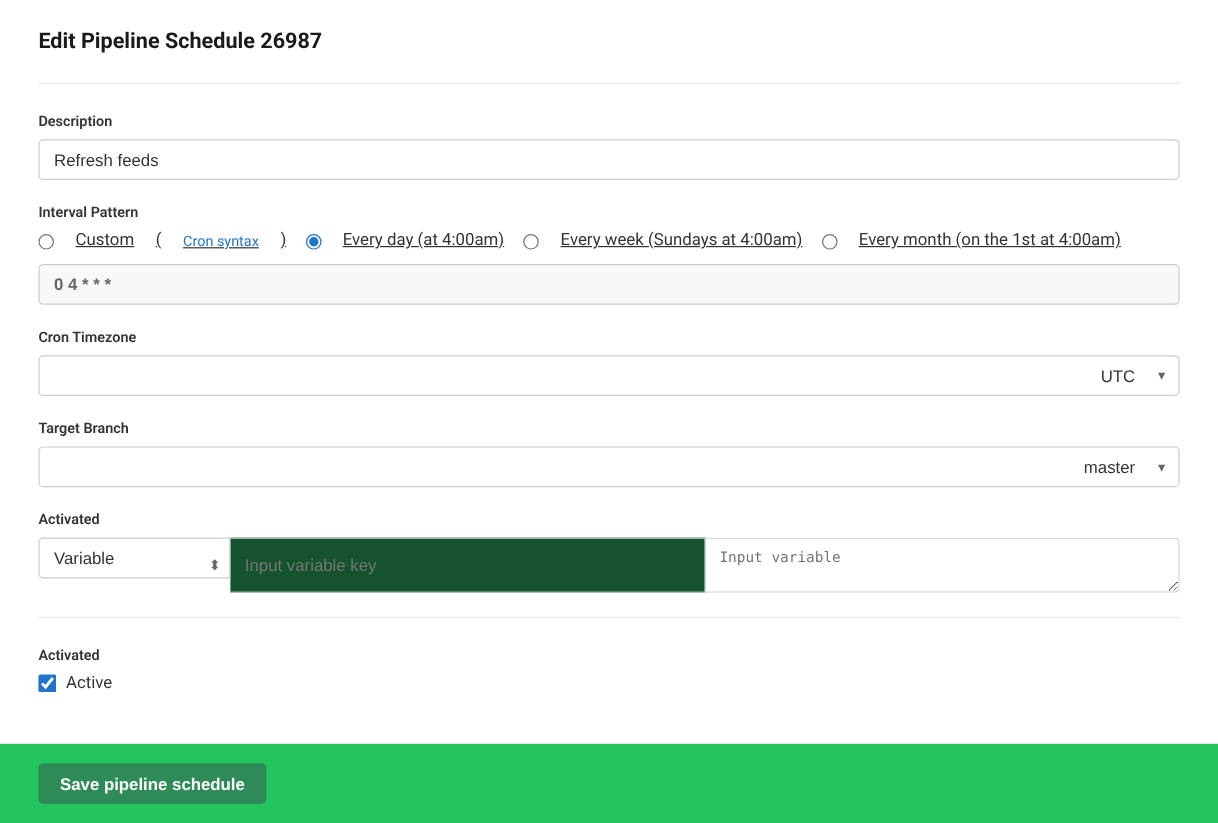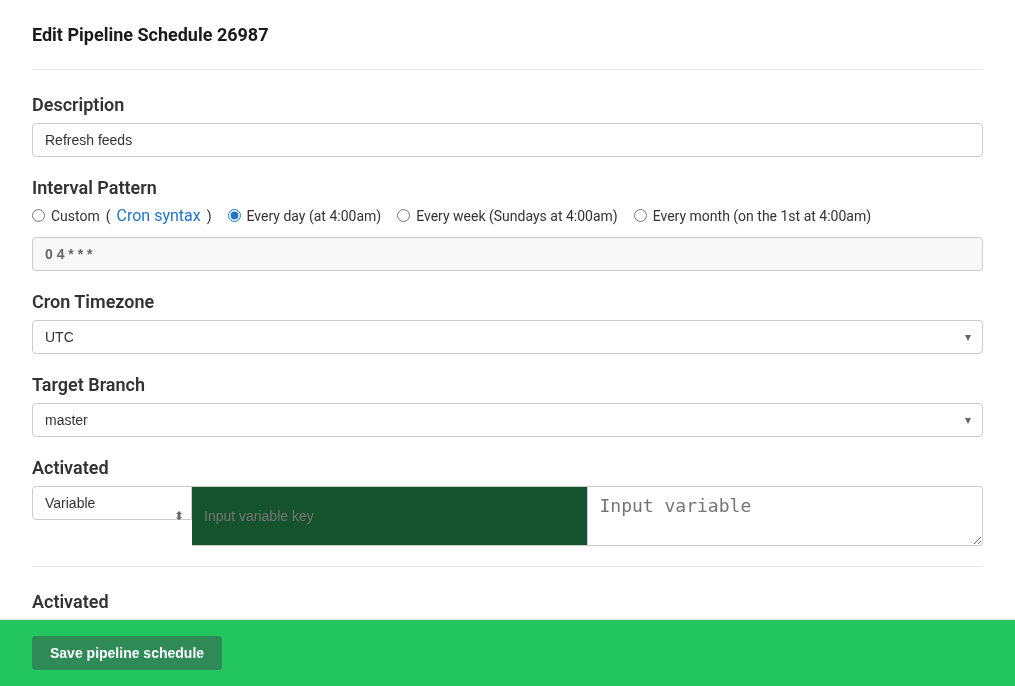--- a/index.html
+++ b/index.html
@@ -24,21 +24,21 @@
       border: none;
       border-top: 1px solid #e5e5e5;
       margin: 0 0 24px 0;
     }
     .form-group {
       margin-bottom: 20px;
     }
     .form-label {
       display: block;
       font-weight: 600;
-      font-size: 18px;
+      font-size: 12px;
       margin-bottom: 8px;
       color: #333;
     }
     .form-control {
       width: 100%;
       padding: 8px 12px;
       border: 1px solid #ccc;
       border-radius: 4px;
       font-size: 14px;
       color: #333;
@@ -52,50 +52,52 @@
     }
     .radio-group {
       display: flex;
       align-items: center;
       gap: 16px;
       flex-wrap: wrap;
       margin-bottom: 12px;
     }
     .radio-option {
       display: flex;
-      align-items: center;
-      gap: 6px;
-      cursor: pointer;
-      font-size: 14px;
+      align-items: flex-end;
+      gap: 18px;
+      cursor: pointer;
+      font-size: 14px;
+      text-decoration: underline;
     }
     .radio-option input[type="radio"] {
       cursor: pointer;
       accent-color: #1f75cb;
     }
     .cron-syntax-link {
       color: #1f75cb;
       text-decoration: none;
-      font-size: 16px;
+      font-size: 12px;
     }
     .select-wrapper {
       position: relative;
       width: 100%;
     }
     .form-select {
       width: 100%;
       padding: 8px 36px 8px 12px;
       border: 1px solid #ccc;
       border-radius: 4px;
       font-size: 14px;
       color: #333;
       background: #fff;
       appearance: none;
       -webkit-appearance: none;
       cursor: pointer;
       outline: none;
+      text-align: right;
     }
     .select-chevron {
       position: absolute;
       right: 12px;
       top: 50%;
       transform: translateY(-50%);
       pointer-events: none;
       color: #666;
       font-size: 12px;
     }
@@ -140,21 +142,21 @@
       color: #999;
       background: #14532d;
       outline: none;
     }
     .variable-value-input {
       flex: 1;
       padding: 8px 12px;
       border: 1px solid #ccc;
       border-left: none;
       border-radius: 0 4px 4px 0;
-      font-size: 18px;
+      font-size: 12px;
       color: #7f1d1d;
       background: #fff;
       outline: none;
       resize: vertical;
       min-height: 38px;
     }
     .activated-section {
       margin-bottom: 24px;
     }
     .checkbox-label {

